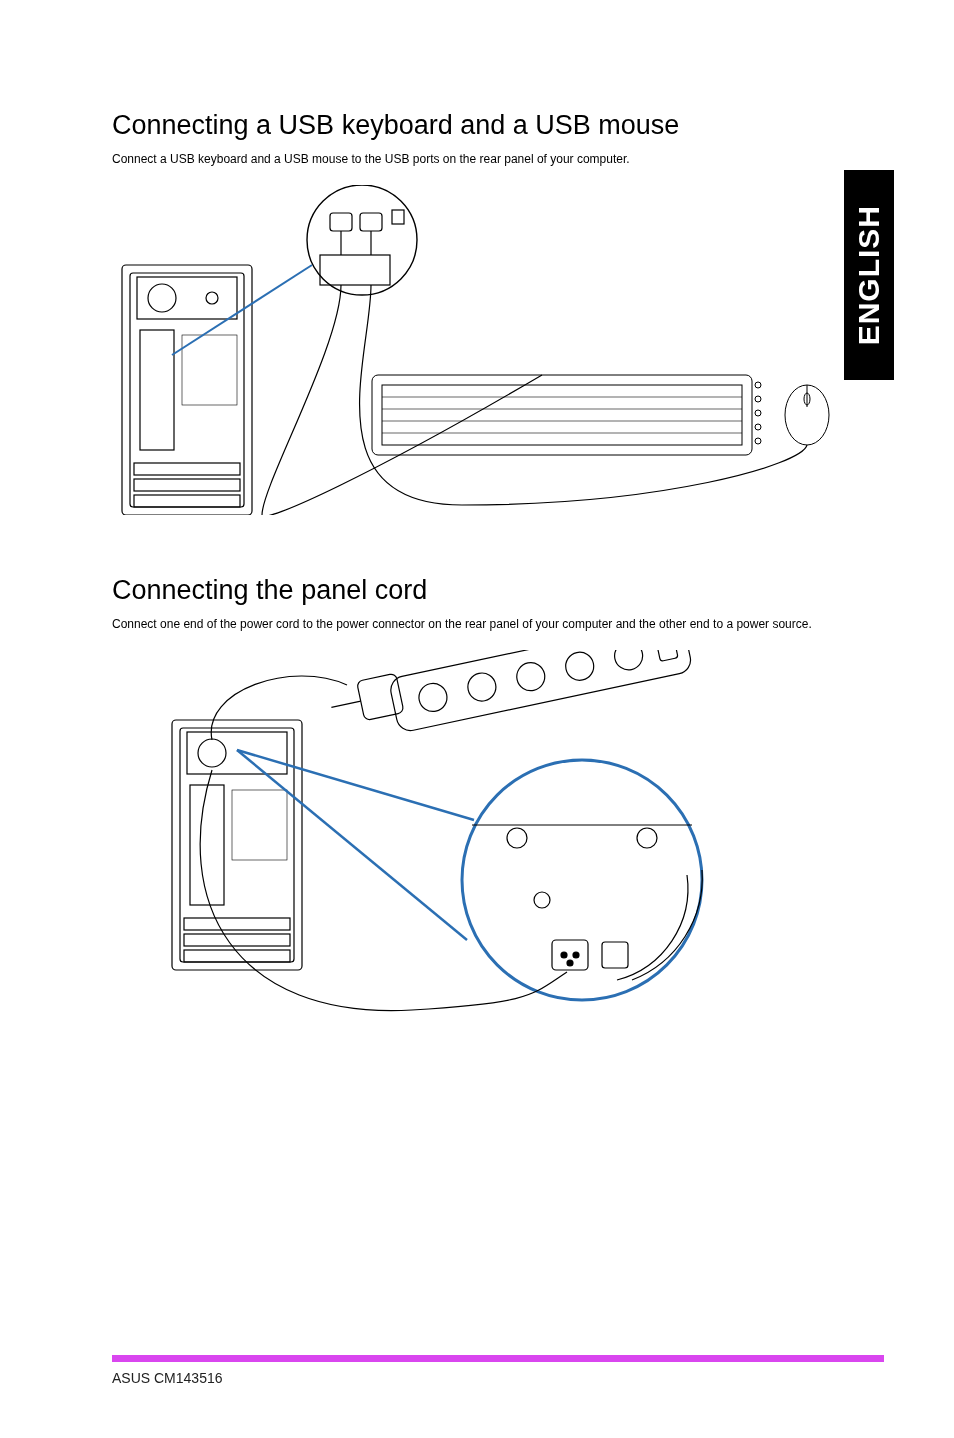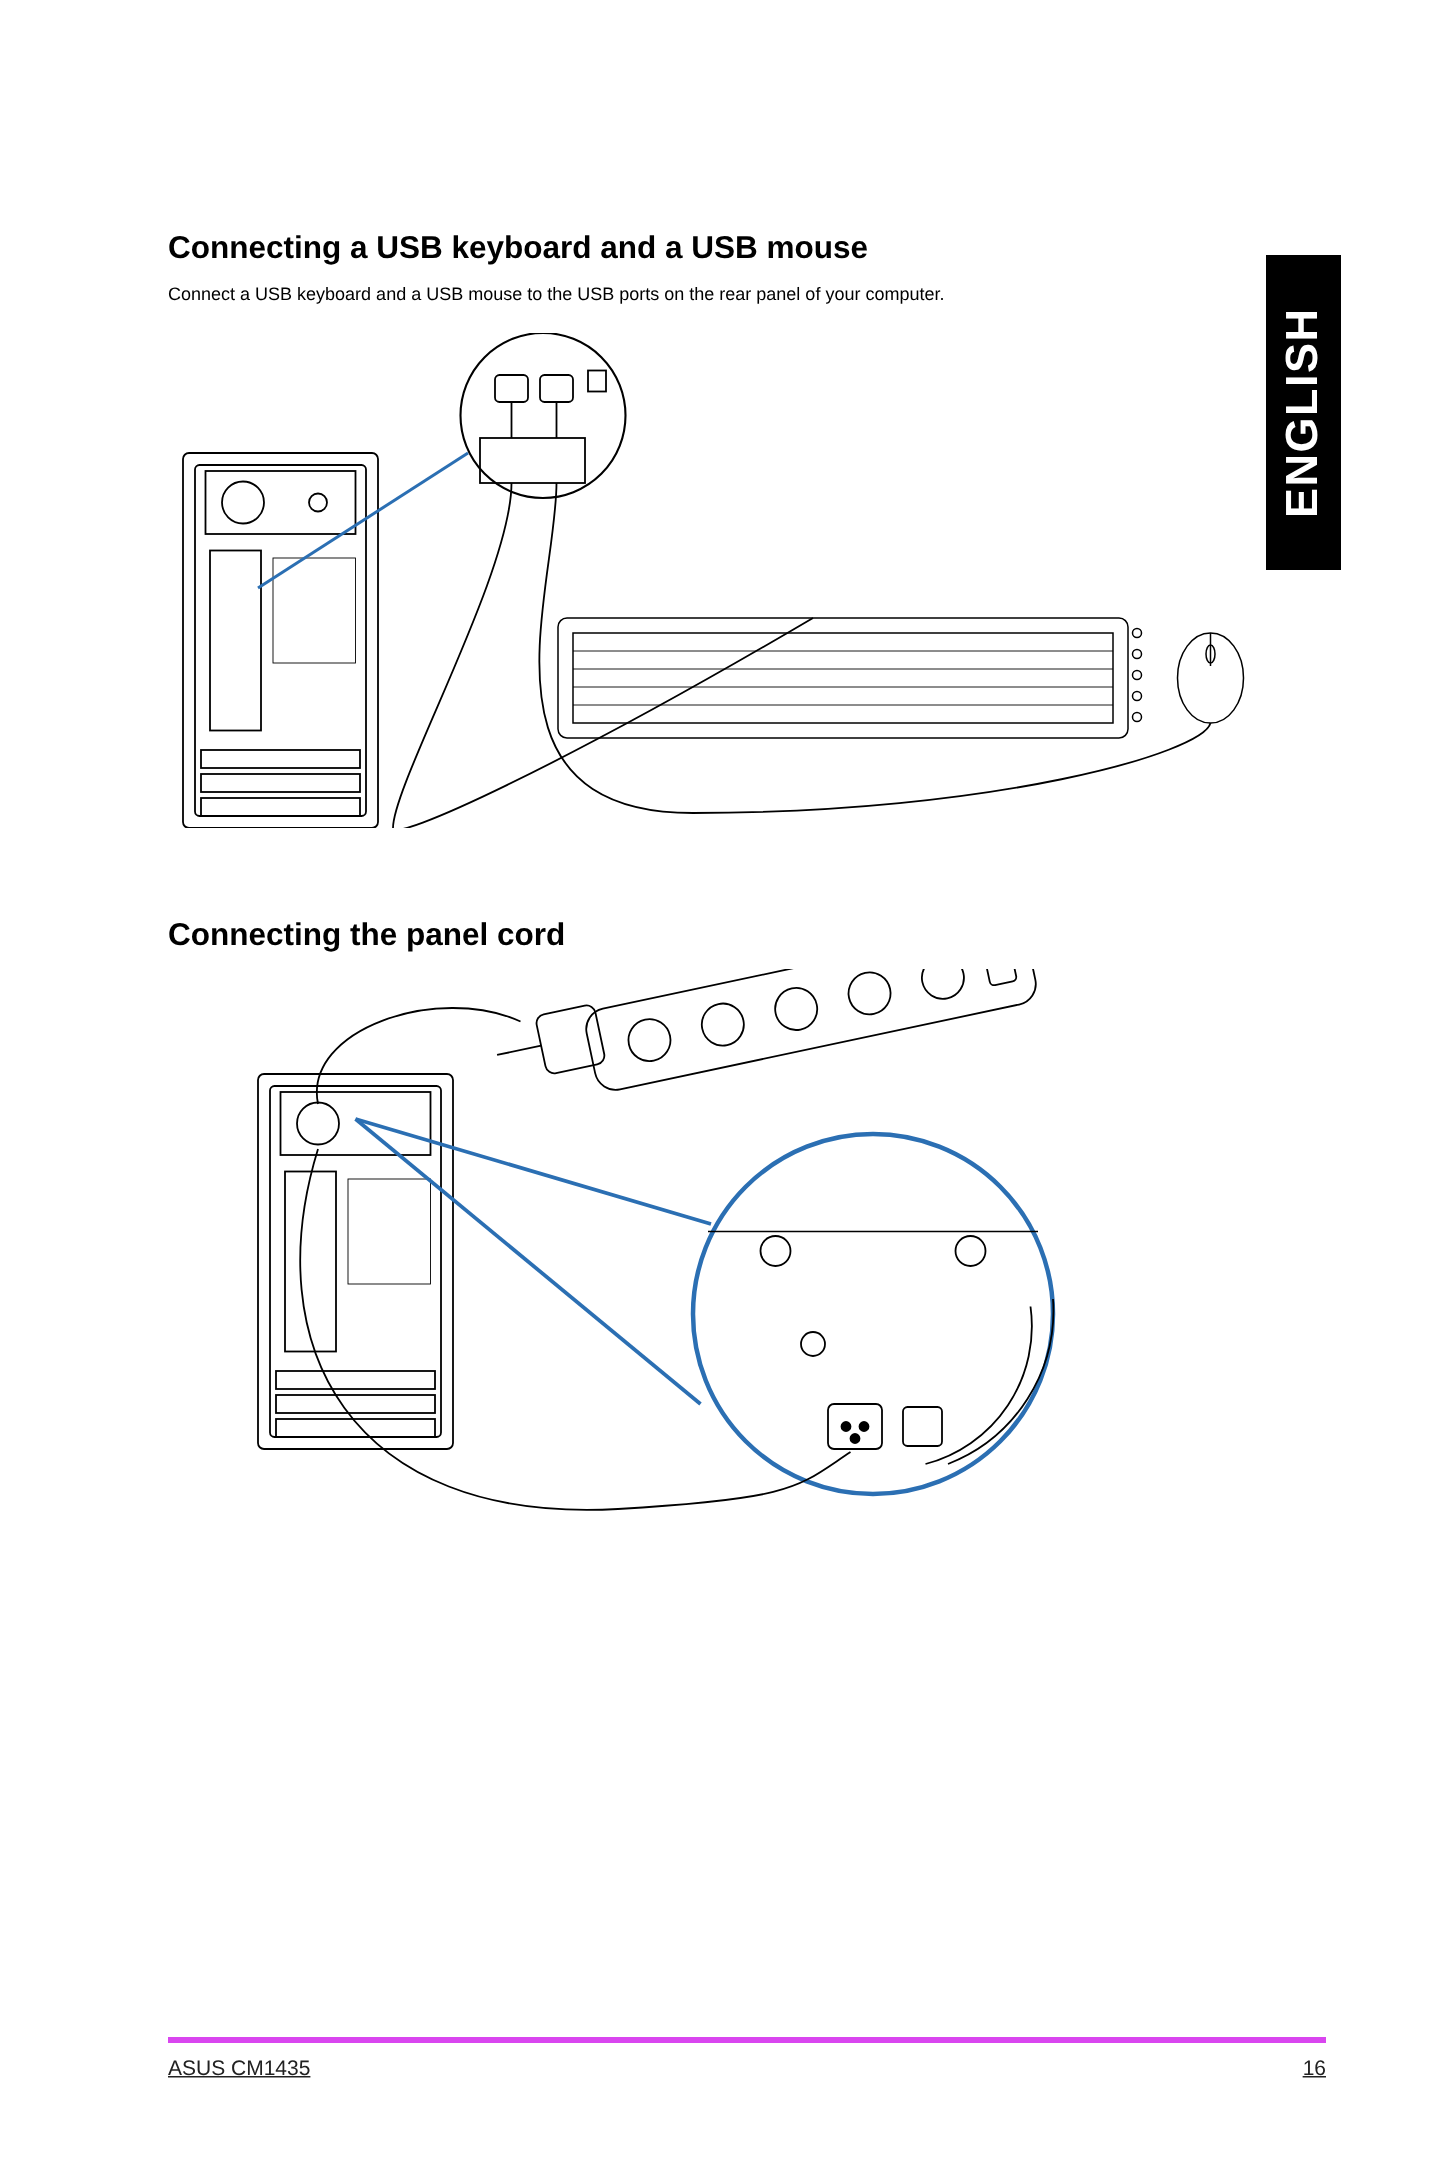--- a/index.html
+++ b/index.html
@@ -1,25 +1,25 @@
 <!DOCTYPE html>
 <html><head>
 <meta charset="utf-8">
 <style>
   * { margin: 0; padding: 0; box-sizing: border-box; }
   html, body { width: 954px; height: 1438px; background: #fff; font-family: Arial, Helvetica, sans-serif; color: #000; }
   .page { position: relative; width: 954px; height: 1438px; padding: 110px 70px 60px 112px; }
   .sidebar-tab { position: absolute; right: 60px; top: 170px; width: 50px; height: 210px; background: #000; display: flex; align-items: center; justify-content: center; }
   .sidebar-tab span { color: #fff; font-weight: bold; font-size: 30px; letter-spacing: 1px; writing-mode: vertical-rl; transform: rotate(180deg); font-family: Arial, sans-serif; }
   .content { width: 720px; }
-  h2 { font-size: 21px; font-weight: bold; margin-bottom: 10px; font-family: Arial, sans-serif; margin-top: 44px; }
+  h2 { font-size: 27px; font-weight: normal; margin-bottom: 10px; font-family: Arial, sans-serif; }
   .para { font-size: 12px; line-height: 1.35; margin-bottom: 18px; }
   .figure { margin-bottom: 60px; }
   .figure svg { display: block; }
-  .footer { position: absolute; bottom: 52px; left: 112px; right: 70px; border-top: 4px solid #d946ef; padding-top: 8px; display: flex; justify-content: space-between; font-size: 14px; color: #222; text-decoration: underline; }
+  .footer { position: absolute; bottom: 52px; left: 112px; right: 70px; border-top: 7px solid #d946ef; padding-top: 8px; display: flex; font-size: 14px; color: #222; }
 </style>
 </head>
 <body>
 
 <div class="page">
 
   <div class="sidebar-tab">
     <span>ENGLISH</span>
   </div>
 
@@ -91,20 +91,21 @@
         </g>
 
         <g stroke="#000" stroke-width="1.2" fill="none">
           <path d="M229 100 C 229 160, 150 300, 150 330 C 150 340, 260 290, 430 190"></path>
           <path d="M259 100 C 259 170, 200 320, 350 320 C 550 320, 690 280, 695 260"></path>
         </g>
       </svg>
     </div>
 
     <h2>Connecting the panel cord</h2>
+    <p class="para">Connect one end of the power cord to the power connector on the rear panel of your computer and the other end to a power source.</p>
 
     <div class="figure">
       <svg width="720" height="370" viewBox="0 0 720 370">
 
         <g stroke="#000" stroke-width="1.2" fill="none">
           <rect x="60" y="70" width="130" height="250" rx="4"></rect>
           <rect x="68" y="78" width="114" height="234" rx="3"></rect>
           <rect x="75" y="82" width="100" height="42"></rect>
           <circle cx="100" cy="103" r="14"></circle>
           <rect x="78" y="135" width="34" height="120"></rect>

